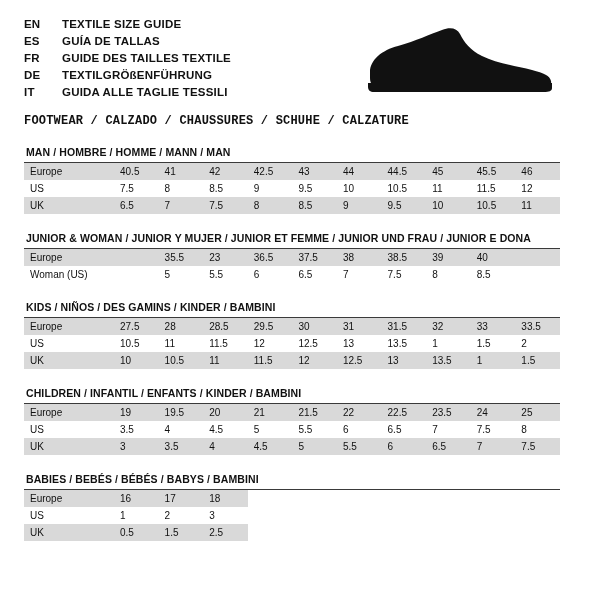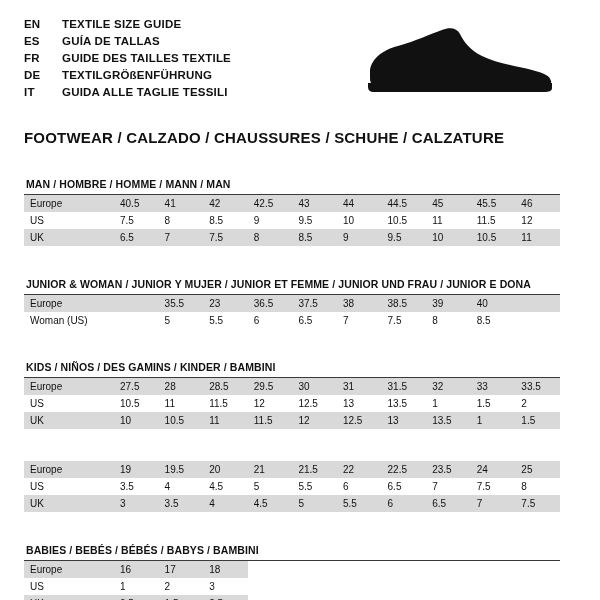--- a/index.html
+++ b/index.html
@@ -50,29 +50,30 @@
   .shoe-wrap {
     position: absolute;
     right: 6px;
     top: 8px;
     width: 190px;
     height: 72px;
   }
   .shoe-wrap svg { display: block; }
 
   .category-title {
-    margin-top: 19px;
-    font-size: 15px;
+    margin-top: 4px;
+    font-size: 12px;
     font-weight: bold;
     letter-spacing: 0.2px;
+    font-family: Liberation Mono, monospace;
   }
 
   
   .section {
-    margin-top: 32px;
+    margin-top: 18px;
   }
   .section-head {
     font-size: 10.5px;
     font-weight: bold;
     letter-spacing: 0.1px;
     padding: 0 0 4px 2px;
     border-bottom: 1px solid #3a3a3a;
   }
   table.size-table {
     border-collapse: collapse;
@@ -269,20 +270,21 @@
         <td>13</td>
         <td>13.5</td>
         <td>1</td>
         <td>1.5</td>
       </tr>
     </tbody>
       </table>
   </div>
 
   <div class="section">
+    <div class="section-head">CHILDREN / INFANTIL / ENFANTS / KINDER / BAMBINI</div>
     <table class="size-table">
       <tbody>
           <tr class="row-shaded">
         <td class="label-cell">Europe</td>
         <td>19</td>
         <td>19.5</td>
         <td>20</td>
         <td>21</td>
         <td>21.5</td>
         <td>22</td>

